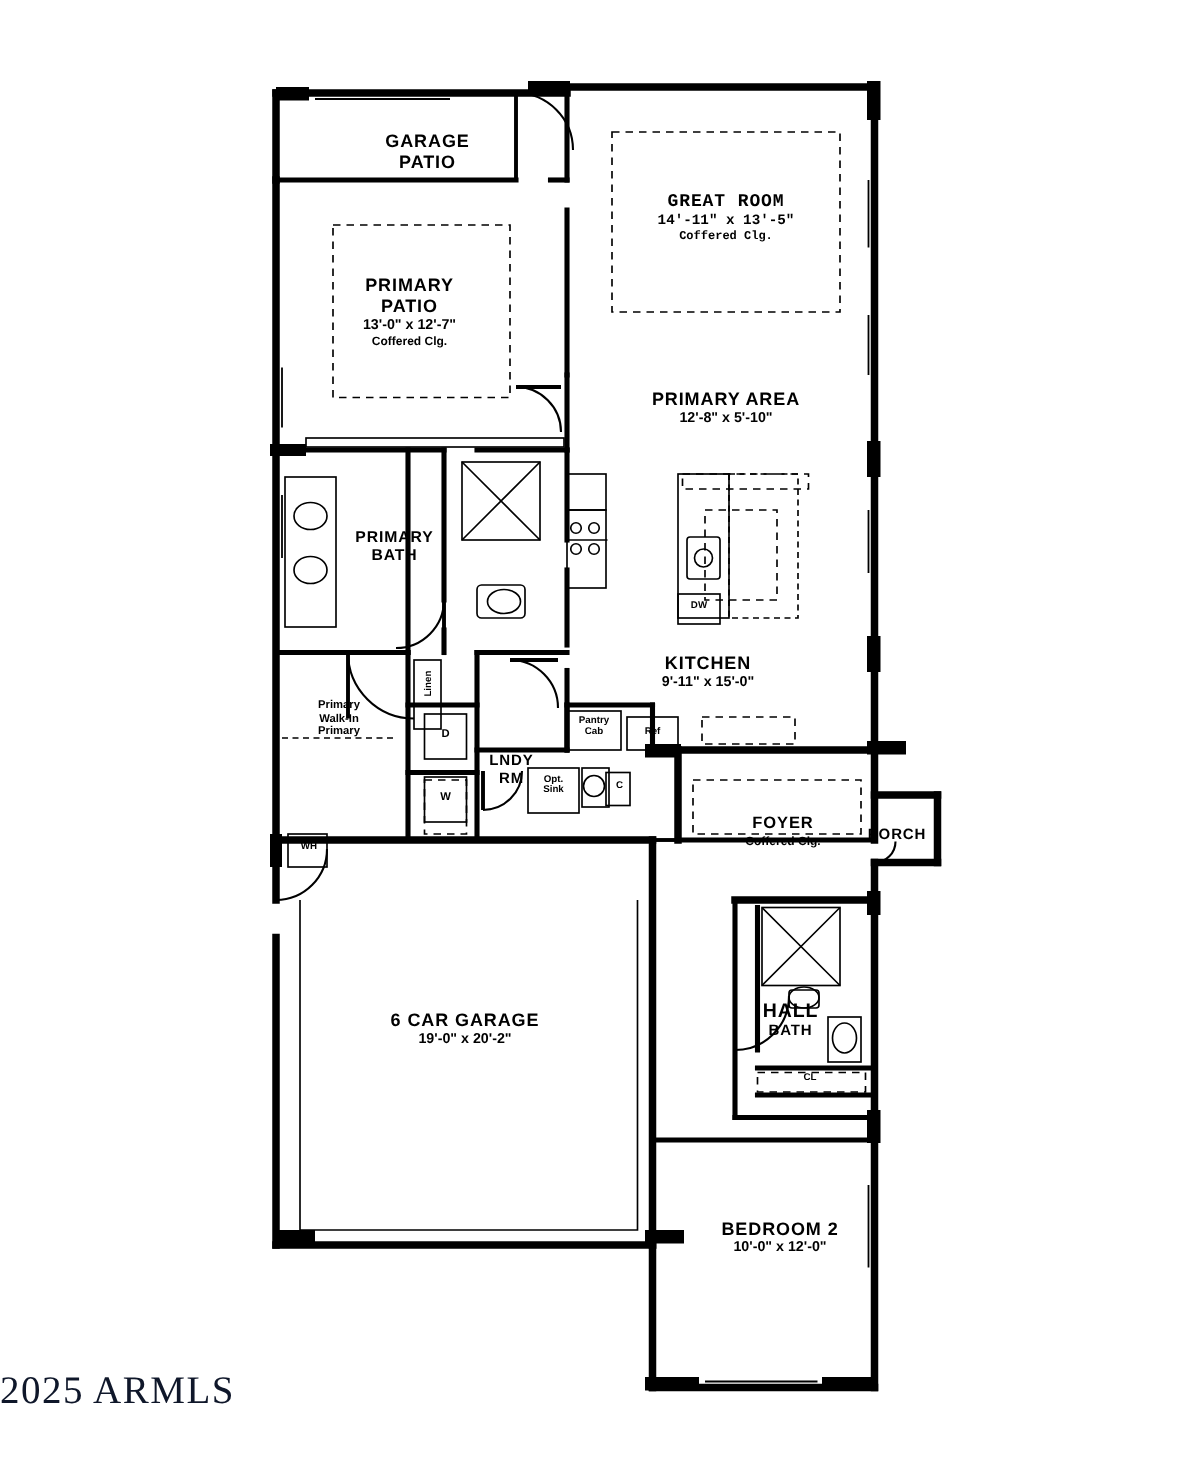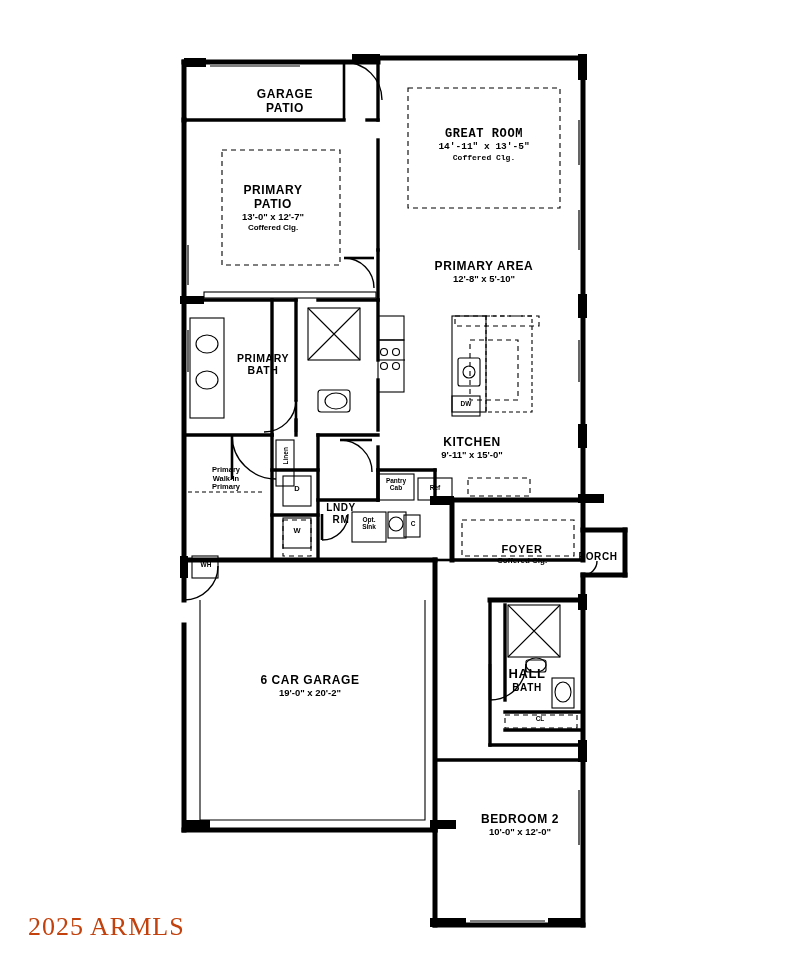--- a/index.html
+++ b/index.html
@@ -5,21 +5,21 @@
   html,body{margin:0;padding:0;background:#ffffff;}
   body{width:800px;height:972px;position:relative;font-family:"Liberation Sans",sans-serif;color:#000;}
   #plan{position:absolute;left:0;top:0;width:800px;height:972px;}
   .lbl{position:absolute;text-align:center;line-height:1.15;white-space:nowrap;}
   .rm-title{font-size:12px;font-weight:bold;letter-spacing:.6px;}
   .rm-dim{font-size:9.5px;font-weight:bold;}
   .rm-sub{font-size:8px;font-weight:bold;}
   .sm{font-size:7.5px;font-weight:bold;}
   .xs{font-size:6.5px;font-weight:bold;}
   .vert{transform:rotate(-90deg);transform-origin:center center;}
-  #watermark{position:absolute;left:0px;top:912px;font-family:"Liberation Serif",serif;font-size:26px;color:#c2410c;letter-spacing:1px;padding-left:28px;}
+  #watermark{position:absolute;left:0px;top:912px;font-family:"Liberation Serif",serif;font-size:26px;color:#0f172a;letter-spacing:1px;}
 </style>
 </head>
 <body>
 
 <div id="plan">
 <svg width="800" height="972" viewBox="0 0 800 972" xmlns="http://www.w3.org/2000/svg">
   <rect x="0" y="0" width="800" height="972" fill="#ffffff"></rect>
 
   <g stroke="#000" fill="none">
 

